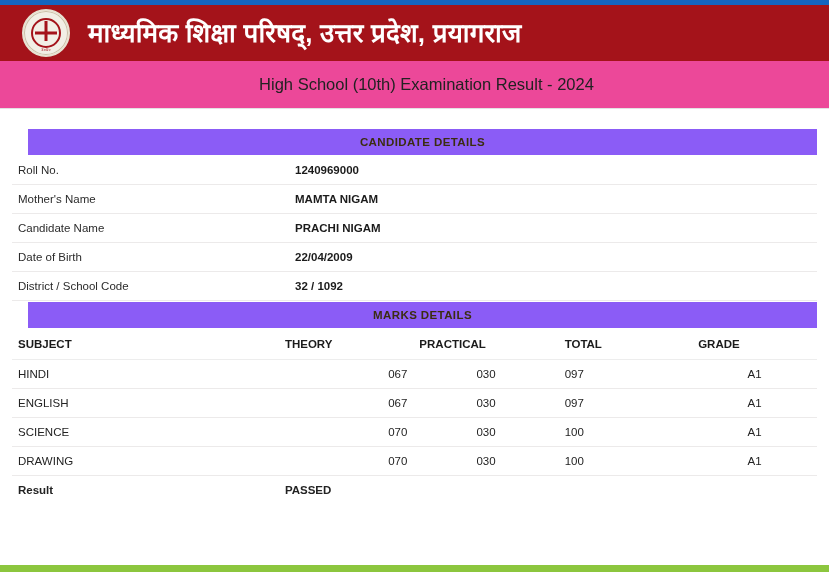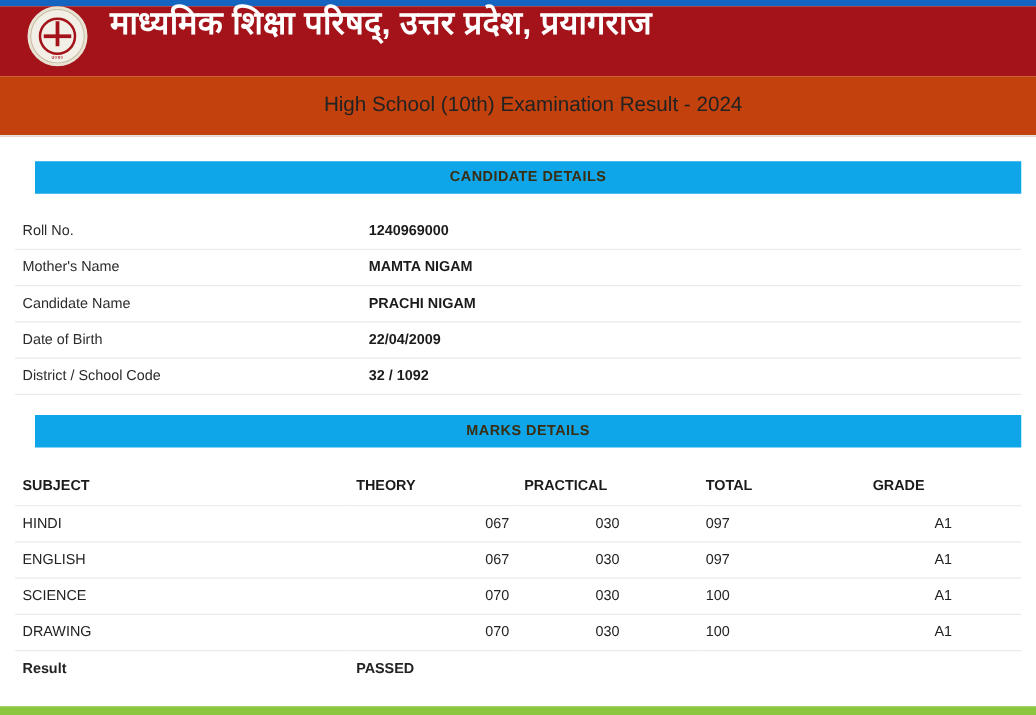--- a/index.html
+++ b/index.html
@@ -22,20 +22,21 @@
   }
   .topstrip {
     height: 5px;
     background: #1565c0;
     width: 100%;
   }
   .masthead {
     background: #a4131a;
     height: 56px;
     display: flex;
+    align-items: center;
     padding-left: 22px;
     box-sizing: border-box;
   }
   .emblem {
     width: 44px;
     height: 44px;
     border-radius: 50%;
     background: #f2efe6;
     border: 2px solid #e8e2d2;
     position: relative;
@@ -84,51 +85,51 @@
   .masthead-title {
     color: #ffffff;
     font-size: 26px;
     font-weight: bold;
     margin-left: 18px;
     letter-spacing: .2px;
     line-height: 1;
     white-space: nowrap;
   }
   .subhead {
-    background: #c2410c;
+    background: #ec4899;
     height: 47px;
     display: flex;
     align-items: center;
     justify-content: center;
     border-bottom: 1px solid #e2e2e2;
     padding-left: 24px;
   }
   .subhead-text {
     font-size: 16.5px;
     color: #222222;
   }
   .content {
     padding: 0 0 0 0;
   }
   .section-bar {
-    background: #0ea5e9;
+    background: #8b5cf6;
     color: #3b2d10;
     font-size: 11.5px;
     font-weight: bold;
     letter-spacing: .4px;
     text-align: center;
     padding: 7px 0 7px 0;
     margin: 20px 12px 0 28px;
   }
   .section-bar.marks {
     margin-top: 0;
   }
   table {
     width: calc(100% - 24px);
-    margin: 16px 12px;
+    margin: 1px 12px;
     border-collapse: collapse;
     font-size: 11.5px;
   }
   .details-table td {
     padding: 8px 6px 8px 6px;
     border-bottom: 1px solid #eceaea;
     color: #232323;
   }
   .details-table td.label {
     width: 265px;

